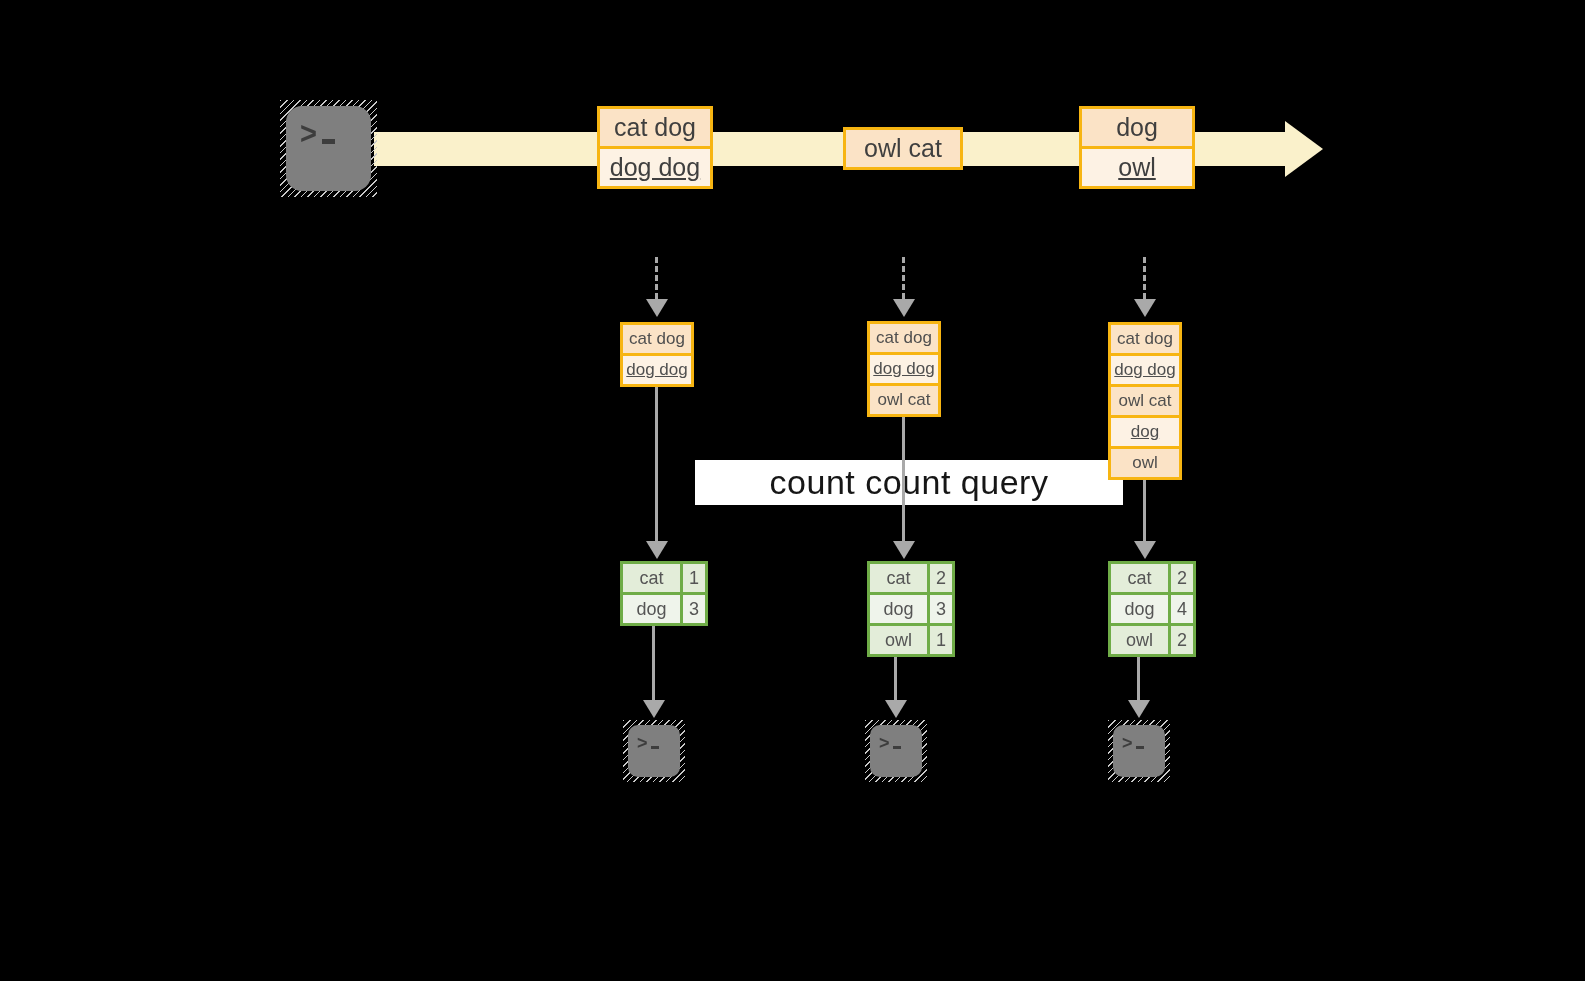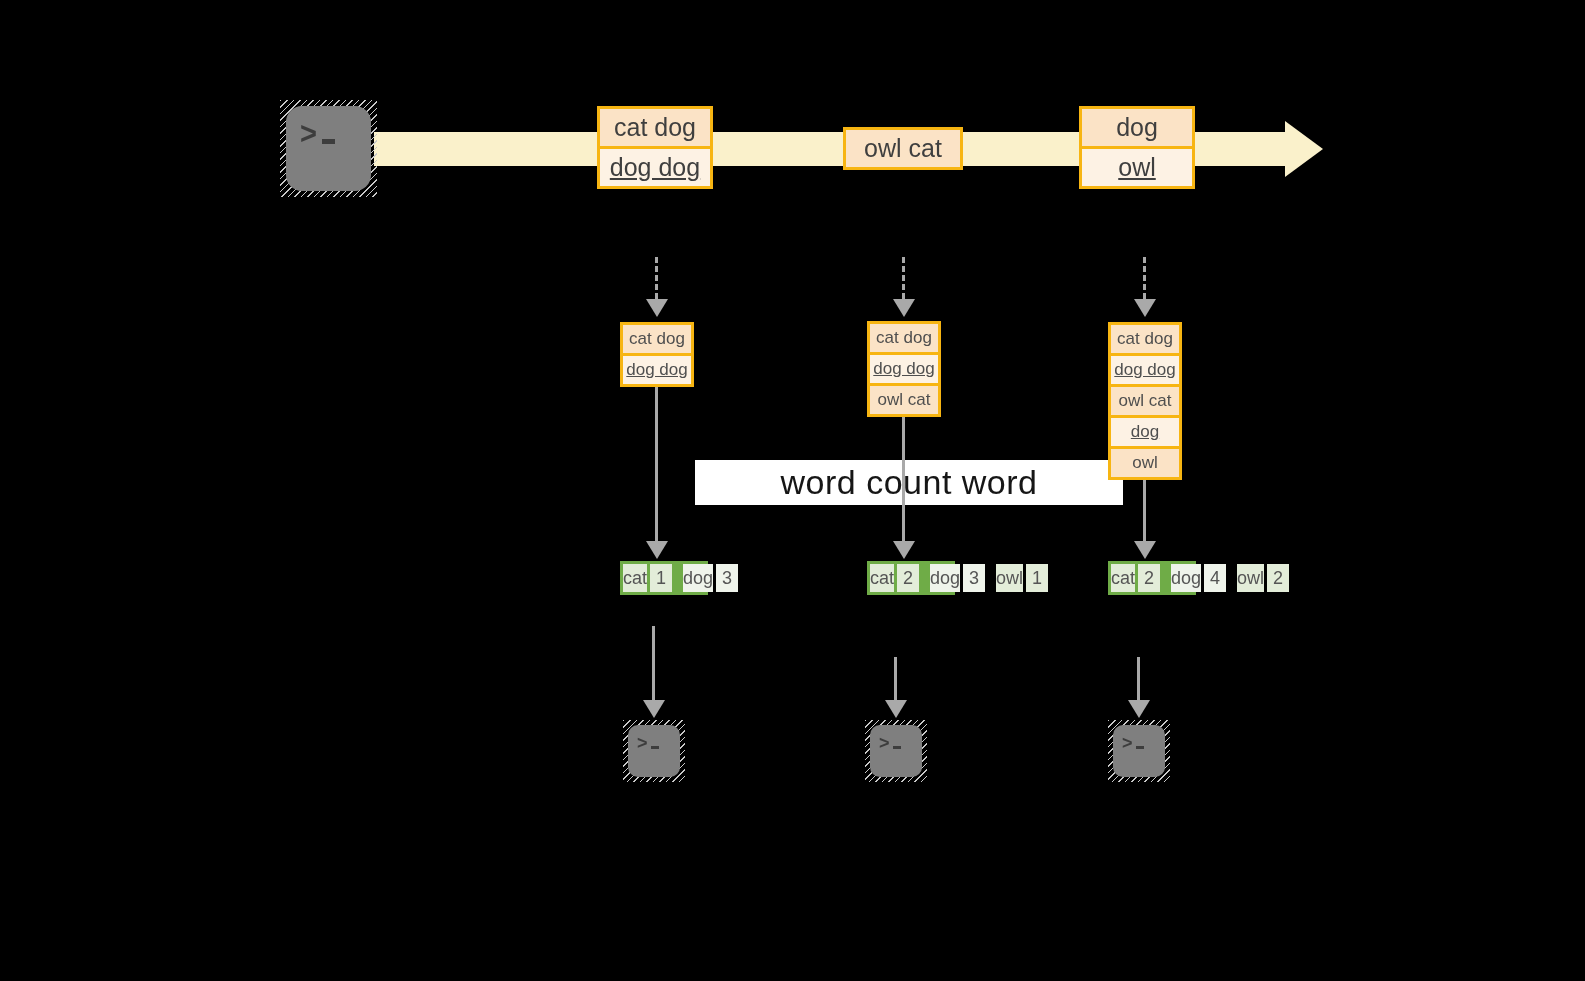--- a/index.html
+++ b/index.html
@@ -17,21 +17,21 @@
   .rec{height:37px;display:flex;align-items:center;justify-content:center;
        font-size:25px;color:#3f3f3f;white-space:nowrap;}
   .dark{background:#fbe3c6;}
   .light{background:#fdf2e4;text-decoration:underline;}
   .stack{position:absolute;width:74px;box-sizing:border-box;z-index:3;
          display:flex;flex-direction:column;gap:3px;border:3px solid #f7b512;background:#f7b512;}
   .srow{height:28px;display:flex;align-items:center;justify-content:center;
         font-size:17px;color:#4f4f4f;white-space:nowrap;}
   
   .wc{position:absolute;width:88px;box-sizing:border-box;z-index:3;
-      display:flex;flex-direction:row;gap:11px;border:3px solid #6fac47;background:#6fac47;}
+      display:flex;flex-direction:column;gap:3px;border:3px solid #6fac47;background:#6fac47;}
   .wrow{display:flex;gap:3px;height:28px;}
   .wcell{flex:1;display:flex;align-items:center;justify-content:center;font-size:18px;color:#555;}
   .ccell{width:22px;display:flex;align-items:center;justify-content:center;font-size:18px;color:#555;}
   .fa > div{background:#e3edd9;}
   .fb > div{background:#eff4eb;}
   
   .aline{position:absolute;width:0;border-left:3px solid #a9a9a9;z-index:2;}
   .dashed{border-left-style:dashed;}
   .ahead{position:absolute;width:0;height:0;z-index:2;
          border-left:11px solid transparent;border-right:11px solid transparent;border-top:18px solid #a9a9a9;}
@@ -166,16 +166,16 @@
   <div class="aline" style="left:1137px;top:657px;height:43px"></div>
   <div class="ahead" style="left:1128px;top:700px"></div>
   <div class="terminal sm" style="left:1108px;top:720px">
     <div class="term-body">
       <span class="chev">&gt;</span>
       <span class="pdash"></span>
     </div>
   </div>
 
   <div class="qband">
-    <span>word count word</span>
+    <span>count count query</span>
   </div>
 
 </div>
 
 </body></html>

